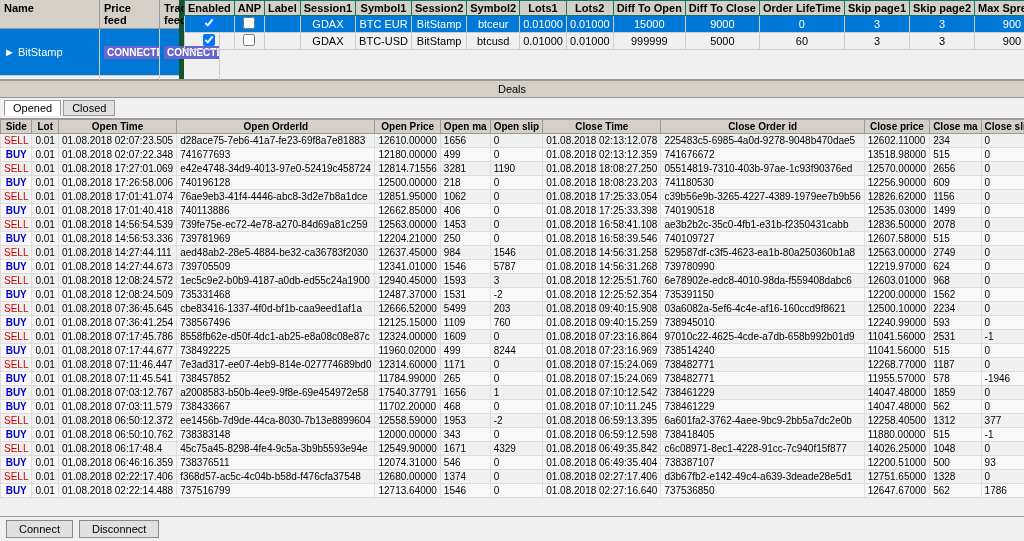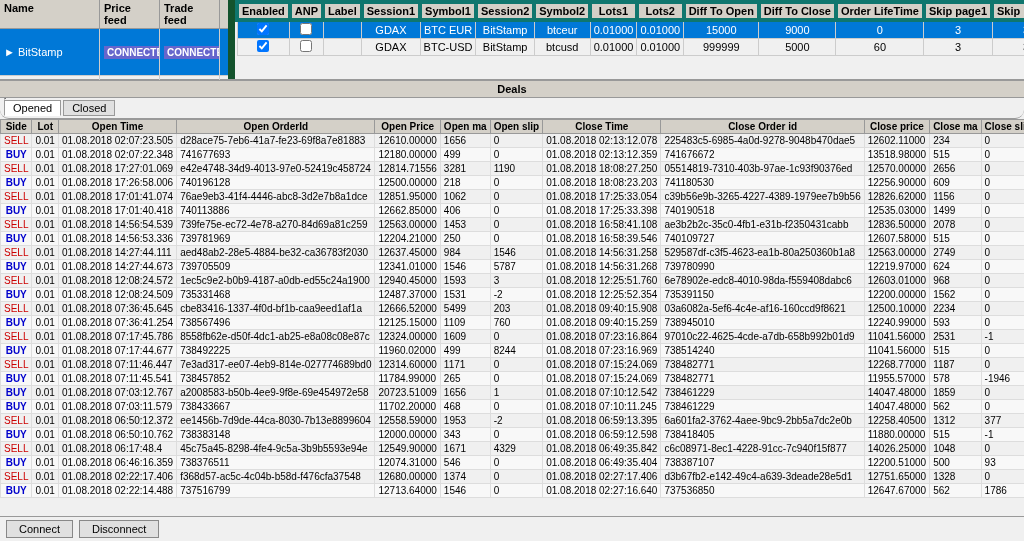--- a/index.html
+++ b/index.html
@@ -8,42 +8,42 @@
     .main-container { display: flex; flex-direction: column; height: 541px; background: #f0f0f0; }
 
     
     .menu-bar { display: flex; background: #f0f0f0; border-bottom: 1px solid #999; padding: 2px 4px; gap: 12px; }
     .menu-item { cursor: pointer; padding: 2px 4px; color: #000; }
 
     
     .top-panel { display: flex; height: 80px; border-bottom: 1px solid #999; }
 
     
-    .sessions-panel { width: 235px; border-right: 7px solid #14532d; display: flex; flex-direction: column; }
+    .sessions-panel { width: 184px; border-right: 5px solid #14532d; display: flex; flex-direction: column; }
     .sessions-header { display: grid; grid-template-columns: 100px 60px 60px; background: #d4d0c8; border-bottom: 1px solid #999; }
     .sessions-header div { padding: 2px 4px; border-right: 1px solid #999; font-weight: bold; color: #000; }
     .sessions-row { display: grid; grid-template-columns: 100px 60px 60px; border-bottom: 1px solid #ccc; }
     .sessions-row.selected { background: #0078d7; color: white; }
     .sessions-row div { padding: 17px 4px; border-right: 1px solid #ccc; overflow: hidden; white-space: nowrap; }
     .status-connected-blue { background: #6666cc; color: white; padding: 1px 3px; font-weight: bold; font-size: 10px; }
     .status-connected-green { background: #009900; color: white; padding: 1px 3px; font-weight: bold; font-size: 10px; }
 
     
     .trading-table-wrap { flex: 1; overflow-x: auto; overflow-y: hidden; }
     .trading-table { border-collapse: collapse; width: 100%; min-width: 800px; }
-    .trading-table th { background: #d4d0c8; border: 4px solid #0f766e; padding: 1px 3px; font-weight: bold; white-space: nowrap; color: #000; text-align: center; }
+    .trading-table th { background: #d4d0c8; border: 1px solid #0f766e; padding: 1px 3px; font-weight: bold; white-space: nowrap; color: #000; text-align: center; }
     .trading-table td { border: 1px solid #ccc; padding: 1px 3px; white-space: nowrap; text-align: center; }
     .trading-table tr.selected-row td { background: #0078d7; color: white; }
     .checkbox-cell { text-align: center; }
     input[type=checkbox] { width: 12px; height: 12px; }
 
     
     .deals-panel { flex: 1; display: flex; flex-direction: column; overflow: hidden; border-top: 1px solid #999; }
-    .deals-title { text-align: center; background: #d4d0c8; padding: 2px; font-weight: bold; border-bottom: 1px solid #999; }
-    .deals-tabs { display: flex; gap: 2px; padding: 2px 4px; background: #f0f0f0; border-bottom: 1px solid #999; border-radius: 9px; }
+    .deals-title { text-align: center; background: #d4d0c8; padding: 2px; font-weight: normal; border-bottom: 1px solid #999; }
+    .deals-tabs { display: flex; gap: 2px; padding: 2px 4px; background: #f0f0f0; border-bottom: 1px solid #999; }
     .tab-btn { padding: 1px 8px; border: 1px solid #999; background: #e0e0e0; cursor: pointer; }
     .tab-btn.active { background: #ffffff; border-bottom: 1px solid white; }
 
     
     .deals-table-wrap { flex: 1; overflow: auto; }
     .deals-table { border-collapse: collapse; width: 100%; }
     .deals-table th { background: #d4d0c8; border: 1px solid #999; padding: 1px 3px; font-weight: bold; white-space: nowrap; position: sticky; top: 0; z-index: 1; color: #000; font-size: 10px; }
     .deals-table td { border: 1px solid #ddd; padding: 1px 3px; white-space: nowrap; font-size: 10px; }
     .deals-table tr:nth-child(even) { background: #f8f8f8; }
     .cell-sell { color: #cc0000; font-weight: normal; }
@@ -444,21 +444,21 @@
       <td>11955.57000</td>
       <td>578</td>
       <td>-1946</td>
 
     </tr>
             <tr>
       <td class="cell-buy">BUY</td>
       <td>0.01</td>
       <td>01.08.2018 07:03:12.767</td>
       <td>a2008583-b50b-4ee9-9f8e-69e454972e58</td>
-      <td>20723.51009</td>
+      <td>17540.37791</td>
       <td>1656</td>
       <td>1</td>
       <td>01.08.2018 07:10:12.542</td>
       <td>738461229</td>
       <td>14047.48000</td>
       <td>1859</td>
       <td>0</td>
 
     </tr>
             <tr>

